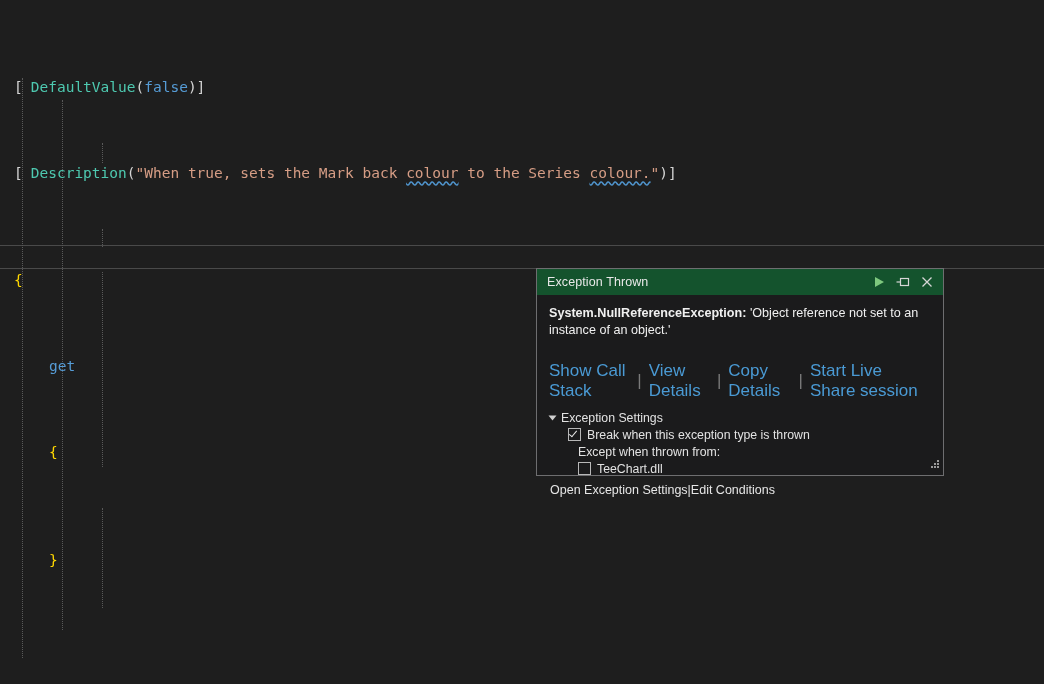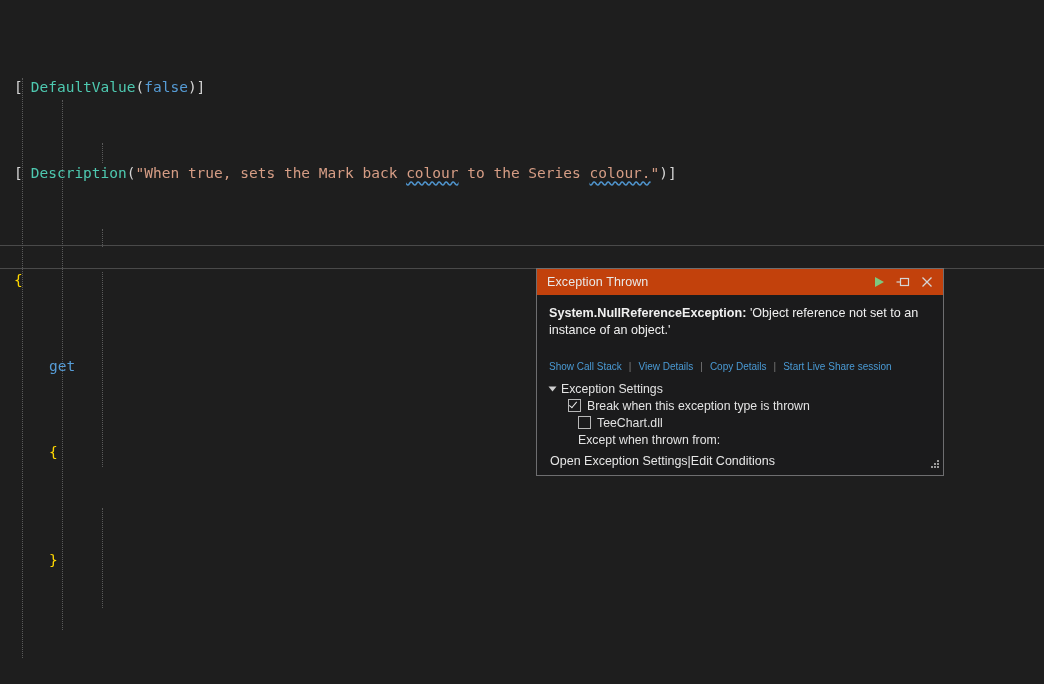--- a/index.html
+++ b/index.html
@@ -62,32 +62,32 @@
   #exception-dialog{
     position:absolute;left:536px;top:268px;width:408px;height:208px;
     background:#1b1b1c;
     border:1px solid #6e6e70;
     box-sizing:border-box;
     z-index:50;
     font-size:12.5px;
     color:#e6e6e6;
   }
   .dlg-titlebar{
-    height:26px;background:#c2410c;display:flex;align-items:center;
+    height:26px;background:#14532d;display:flex;align-items:center;
     padding:0 4px 0 10px;
   }
   .dlg-title{flex:1;font-size:12.5px;color:#e8e8e8;letter-spacing:.1px;}
   .dlg-btn{
     width:24px;height:22px;display:flex;align-items:center;justify-content:center;
     cursor:pointer;
   }
   .dlg-body{padding:10px 12px 0 12px;}
   .exc-msg{font-size:12.6px;line-height:17px;color:#f0f0f0;}
   .exc-msg b{font-weight:bold;}
-  .links{margin-top:22px;font-size:10px;display:flex;align-items:center;gap:0;}
+  .links{margin-top:22px;font-size:17px;display:flex;align-items:center;gap:0;}
   .links a{color:#4a9ad4;text-decoration:none;cursor:pointer;}
   .links .sep{color:#7a7a7a;margin:0 7px;}
   .settings{margin-top:10px;padding-left:1px;}
   .set-head{display:flex;align-items:center;font-size:12.3px;color:#e2e2e2;}
   .tri{
     width:0;height:0;border-top:4px solid transparent;border-bottom:4px solid transparent;
     border-left:5px solid #cfcfcf;margin-right:6px;
     transform:rotate(90deg);
   }
   .set-row{display:flex;align-items:flex-start;font-size:12.3px;margin-top:3px;color:#e2e2e2;}
@@ -232,26 +232,26 @@
         <span class="tri"></span>
         <span>Exception Settings</span>
       </div>
 
       <div class="set-row indent1">
         <span class="cbx checked"></span>
         <span>Break when this exception type is thrown</span>
       </div>
 
       <div class="set-row indent2">
+        <span>Except when thrown from:</span>
+      </div>
+
+      <div class="set-row indent2">
         <span class="cbx"></span>
         <span>TeeChart.dll</span>
-      </div>
-
-      <div class="set-row indent2">
-        <span>Except when thrown from:</span>
       </div>
 
       <div class="bottom-links">
         <a>Open Exception Settings</a>
         <span class="sep">|</span>
         <a>Edit Conditions</a>
       </div>
     </div>
   </div>
 

